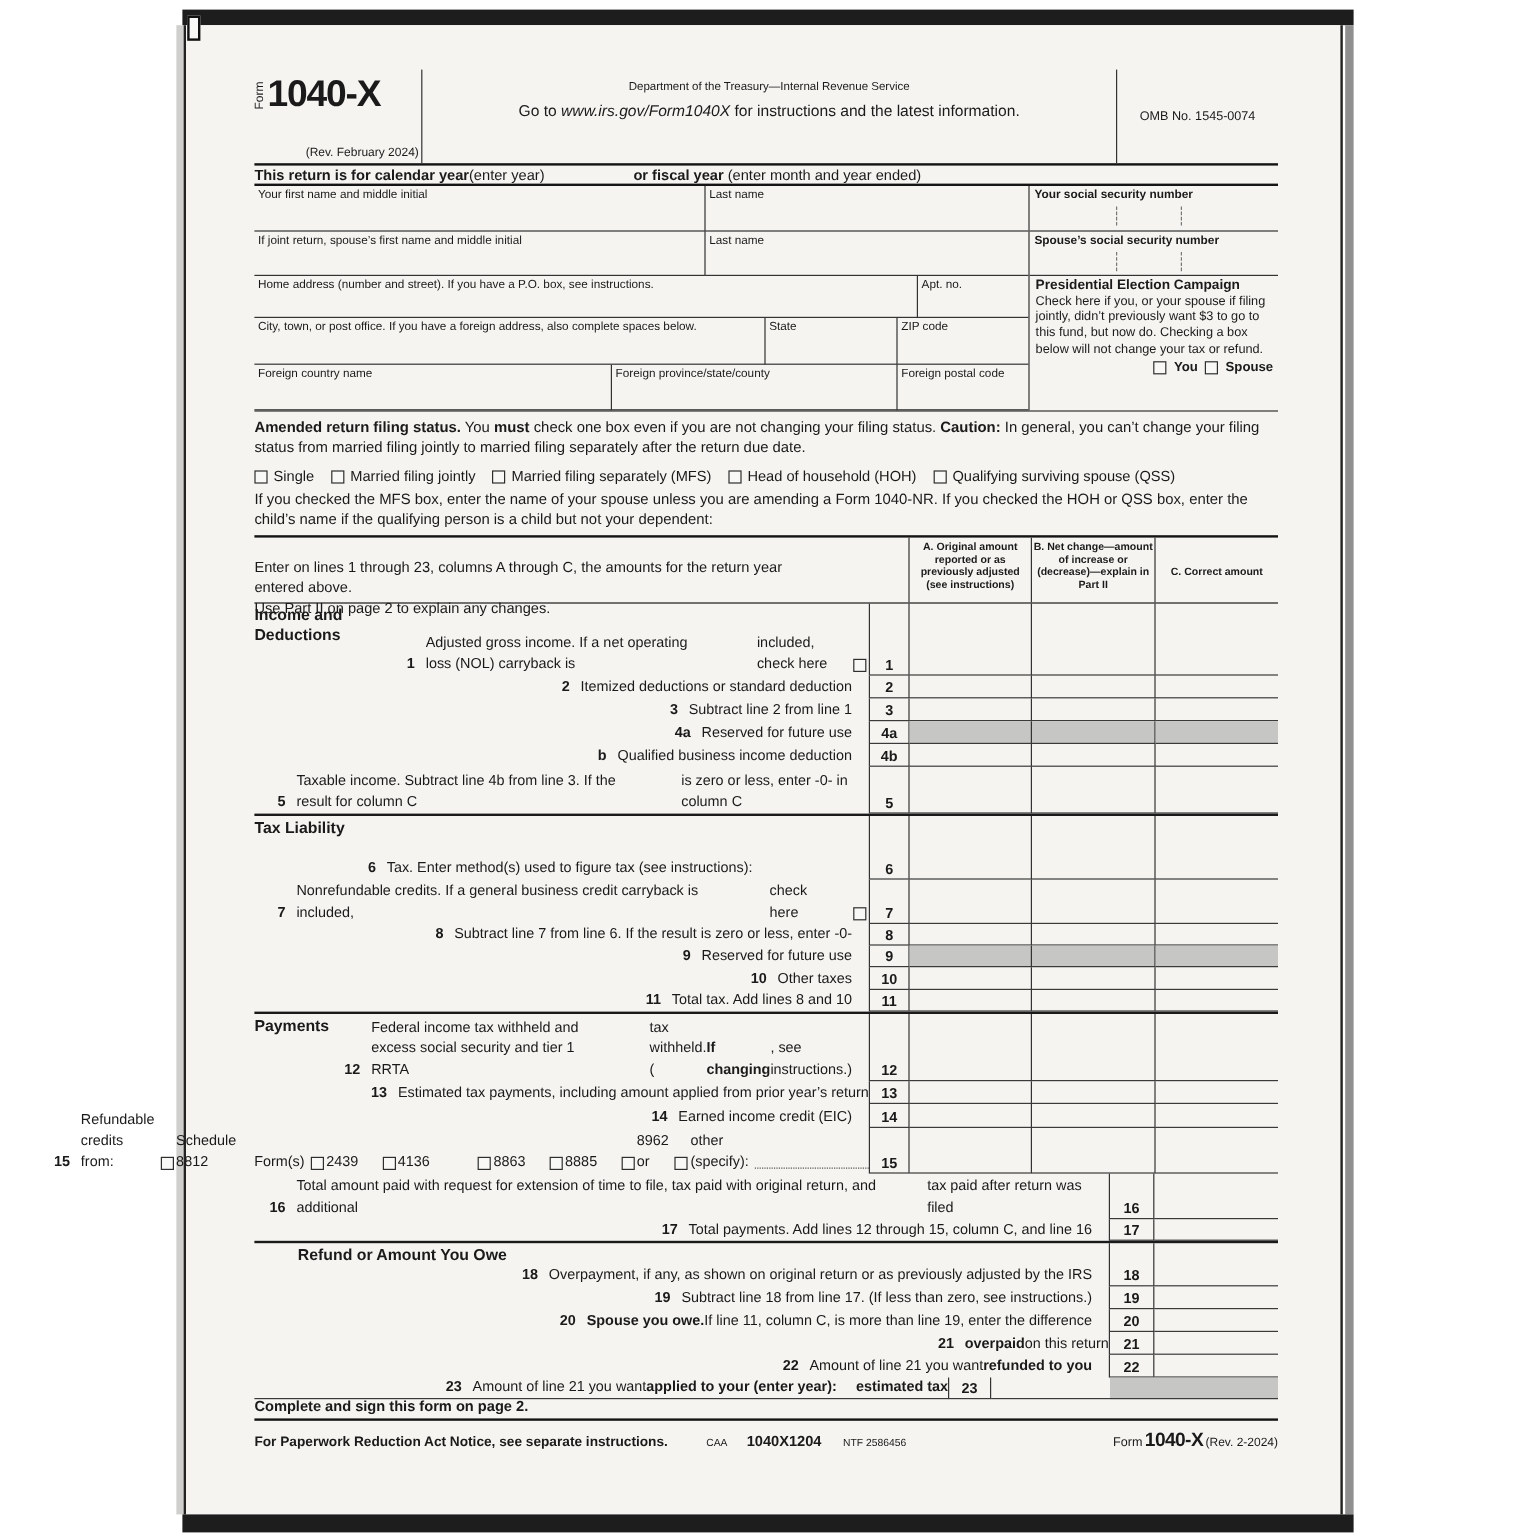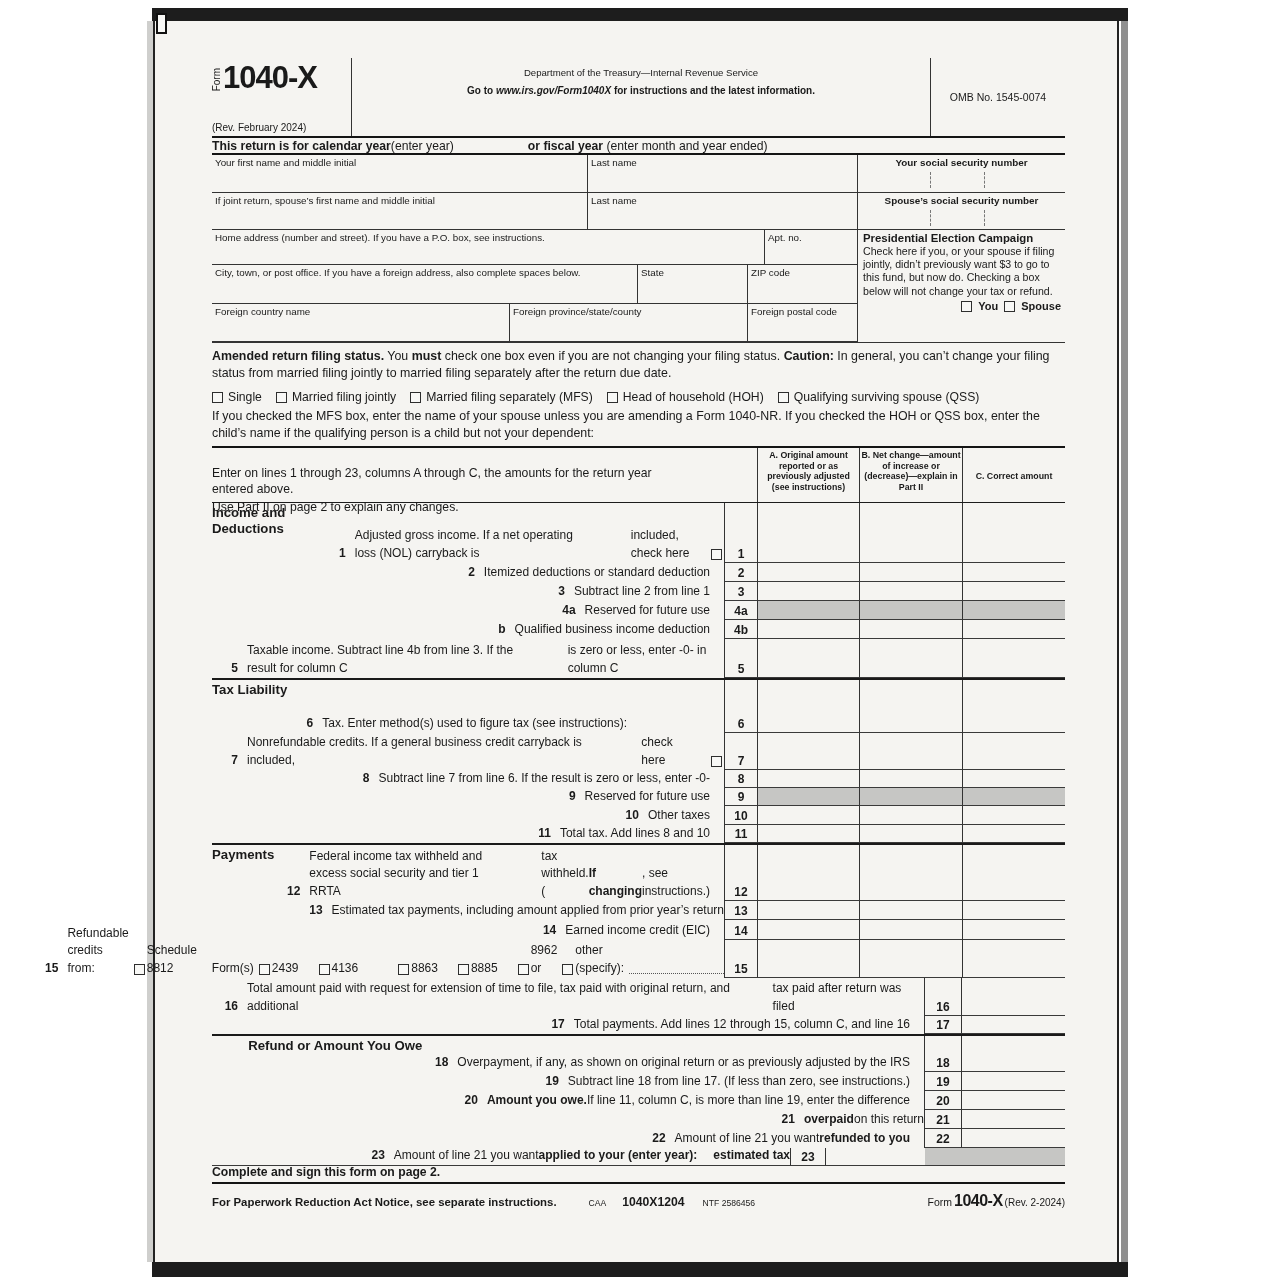--- a/index.html
+++ b/index.html
@@ -16,42 +16,42 @@
   .corner-glyph { position:absolute; left:156px; top:13px; width:11px; height:21px; border:2px solid #111; background:#f8f8f6; }
 
   .content { position:absolute; left:212px; top:58px; width:853px; }
 
   
   .hdr { display:flex; height:80px; border-bottom:2.5px solid #141414; }
   .hleft { width:140px; border-right:1.2px solid #333; display:flex; flex-direction:column; padding:4px 2px 2px 0; }
   .hformrow { display:flex; align-items:flex-start; }
   .formword { writing-mode:vertical-rl; transform:rotate(180deg); font-size:10px; line-height:10px; margin:6px 1px 0 0; }
   .formnum { font-size:31px; font-weight:bold; letter-spacing:-1px; line-height:32px; }
-  .hrev { margin-top:auto; font-size:10px; padding-bottom:1px; }
+  .hrev { margin-top:auto; font-size:10px; padding-bottom:1px;text-align:right; }
   .hmid { flex:1; text-align:center; padding-top:9px; }
   .hdept { font-size:9.6px; }
   .htitle { font-size:17px; font-weight:bold; margin-top:4px; letter-spacing:-0.2px; }
-  .hgoto { font-size:10px; font-weight:bold; margin-top:7px; }
+  .hgoto { font-size:13px; font-weight:normal; margin-top:7px; }
   .hgoto .it { font-style:italic; }
   .homb { width:135px; border-left:1.2px solid #333; display:flex; align-items:center; justify-content:center; font-size:10.5px; }
 
   
   .ret-year { height:17px; border-bottom:2.5px solid #141414; display:flex; align-items:center; font-size:12.2px; }
   .ret-year .seg2 { margin-left:74px; }
   .bld { font-weight:bold; }
 
   
   .ngrid { display:flex; height:188px; border-bottom:1.2px solid #333; }
   .ngleft { width:645px; display:flex; flex-direction:column; }
   .nrow { display:flex; }
   .h38{height:38px} .h37{height:37px} .h36{height:36px} .h39{height:39px} .h113{height:113px}
   .ncl { border-right:1.2px solid #333; border-bottom:1px solid #333; padding:2px 3px; font-size:9.8px; position:relative; }
   .ncl.last { border-right:none; }
   .ngright { width:208px; border-left:1.2px solid #333; display:flex; flex-direction:column; }
-  .ssncell { border-bottom:1px solid #333; padding:2px 4px; font-size:9.9px; font-weight:bold; position:relative;text-align:center; }
+  .ssncell { border-bottom:1px solid #333; padding:2px 4px; font-size:9.9px; font-weight:bold; position:relative; }
   .ssndash { position:absolute; top:17px; height:16px; border-left:1.5px dashed #777; }
   .pec { padding:2px 4px 3px 5px; font-size:10.6px; line-height:13.4px; }
   .pec-title { font-weight:bold; font-size:11.4px; line-height:13px; }
   .pec-checks { display:flex; justify-content:flex-end; align-items:center; gap:6px; margin-top:2px; font-weight:bold; font-size:11px; }
 
   
   .fsp1 { padding-top:5px; font-size:12.4px; line-height:16.5px; height:43px; }
   .fschecks { display:flex; align-items:center; height:22px; font-size:12.2px; }
   .fschecks .opt { margin-right:14px; display:flex; align-items:center; }
   .fsp2 { font-size:12.4px; line-height:16.5px; height:40px; border-bottom:2px solid #141414; }
@@ -538,21 +538,21 @@
             <span class="lead"></span>
           </div>
         </div>
         <div class="ncellW bb">19</div>
         <div class="amtW bb"></div>
       </div>
       <div class="trow" id="r20">
         <div class="desc dW">
           <div class="dline">
             <span class="dnum">20</span>
-            <span class="bld">Amount you owe.</span>
+            <span class="bld">Spouse you owe.</span>
             <span> If line 11, column C, is more than line 19, enter the difference</span>
             <span class="lead"></span>
           </div>
         </div>
         <div class="ncellW bb">20</div>
         <div class="amtW bb"></div>
       </div>
       <div class="trow" id="r21">
         <div class="desc dW">
           <div class="dline">

